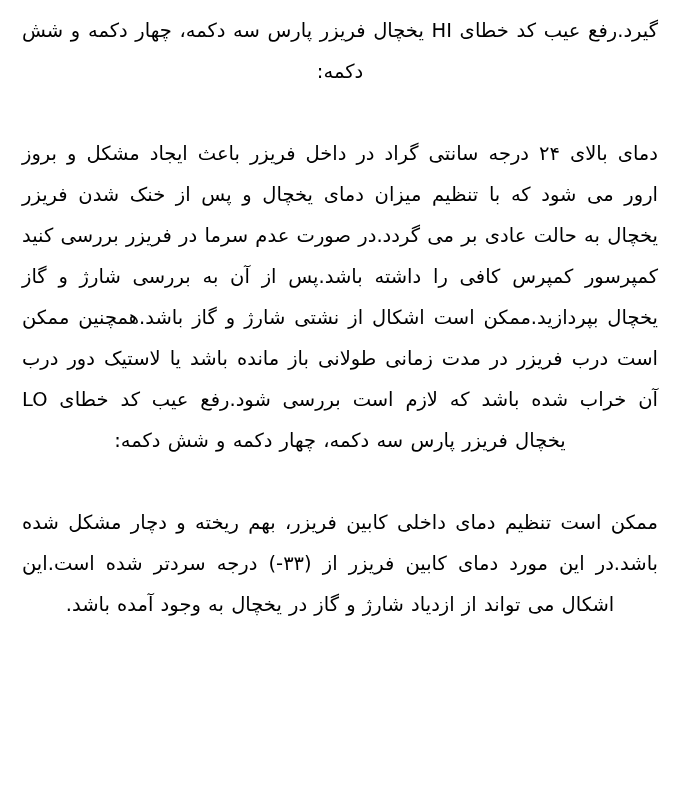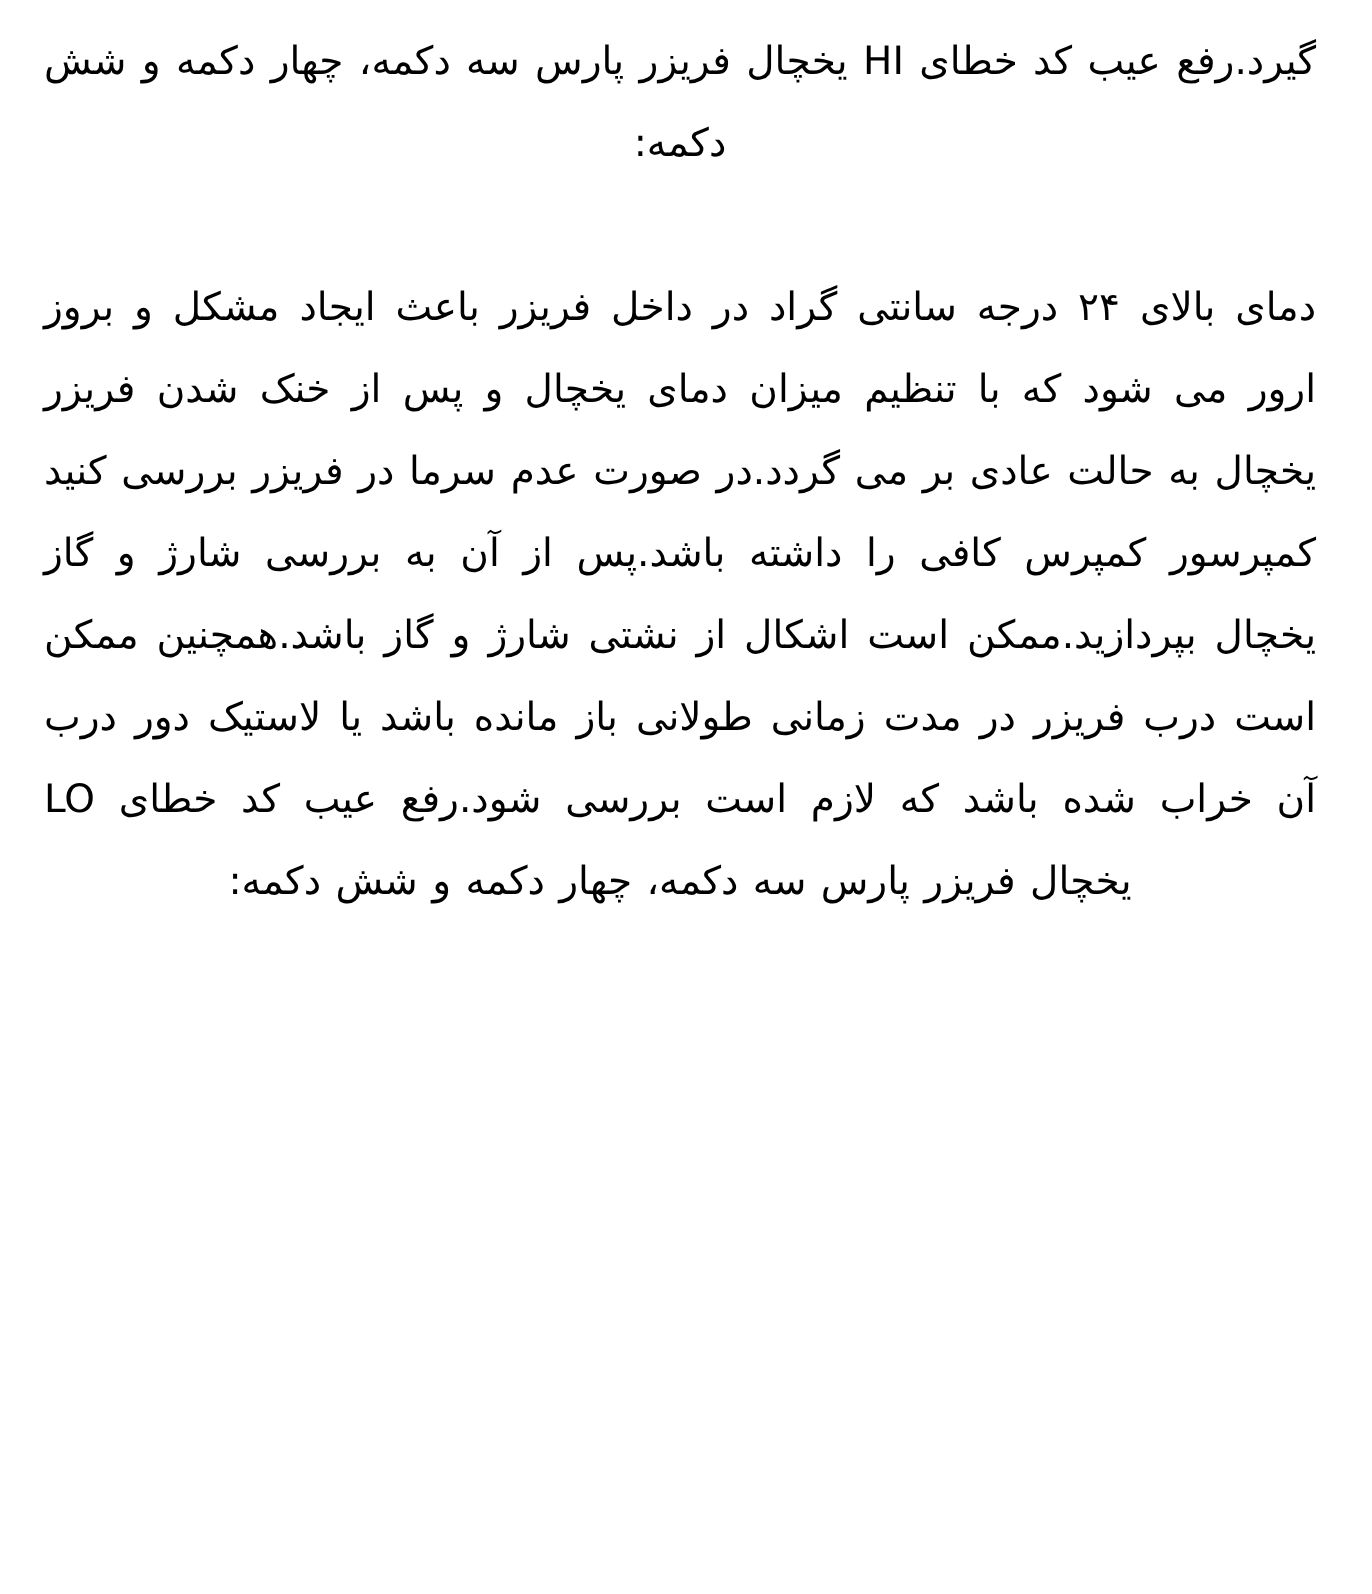--- a/index.html
+++ b/index.html
@@ -39,13 +39,14 @@
   }
 </style>
 </head>
 <body>
 
 <div class="page">
   <p class="para first">گیرد.رفع عیب کد خطای HI یخچال فریزر پارس سه دکمه، چهار دکمه و شش دکمه:</p>
   <div class="spacer"></div>
   <p class="para">دمای بالای ۲۴ درجه سانتی گراد در داخل فریزر باعث ایجاد مشکل و بروز ارور می شود که با تنظیم میزان دمای یخچال و پس از خنک شدن فریزر یخچال به حالت عادی بر می گردد.در صورت عدم سرما در فریزر بررسی کنید کمپرسور کمپرس کافی را داشته باشد.پس از آن به بررسی شارژ و گاز یخچال بپردازید.ممکن است اشکال از نشتی شارژ و گاز باشد.همچنین ممکن است درب فریزر در مدت زمانی طولانی باز مانده باشد یا لاستیک دور درب آن خراب شده باشد که لازم است بررسی شود.رفع عیب کد خطای LO یخچال فریزر پارس سه دکمه، چهار دکمه و شش دکمه:</p>
   <div class="spacer"></div>
+  <p class="para">ممکن است تنظیم دمای داخلی کابین فریزر، بهم ریخته و دچار مشکل شده باشد.در این مورد دمای کابین فریزر از (۳۳-) درجه سردتر شده است.این اشکال می تواند از ازدیاد شارژ و گاز در یخچال به وجود آمده باشد.</p>
 </div>
 
 </body></html>

